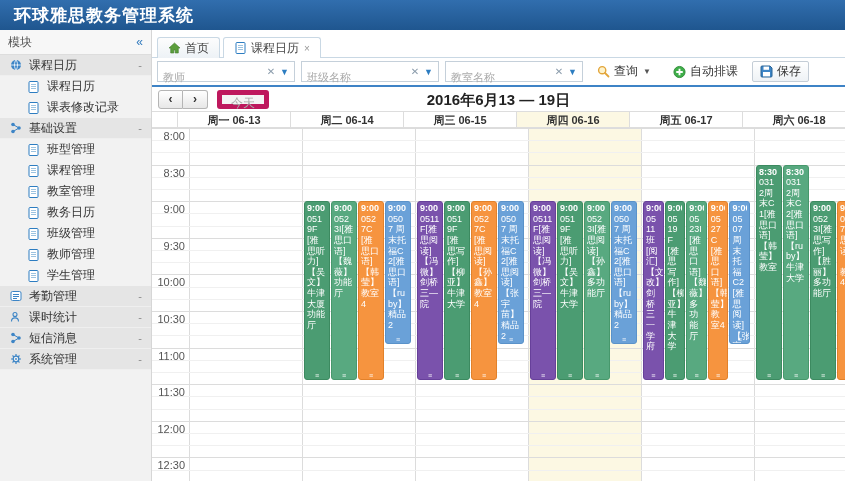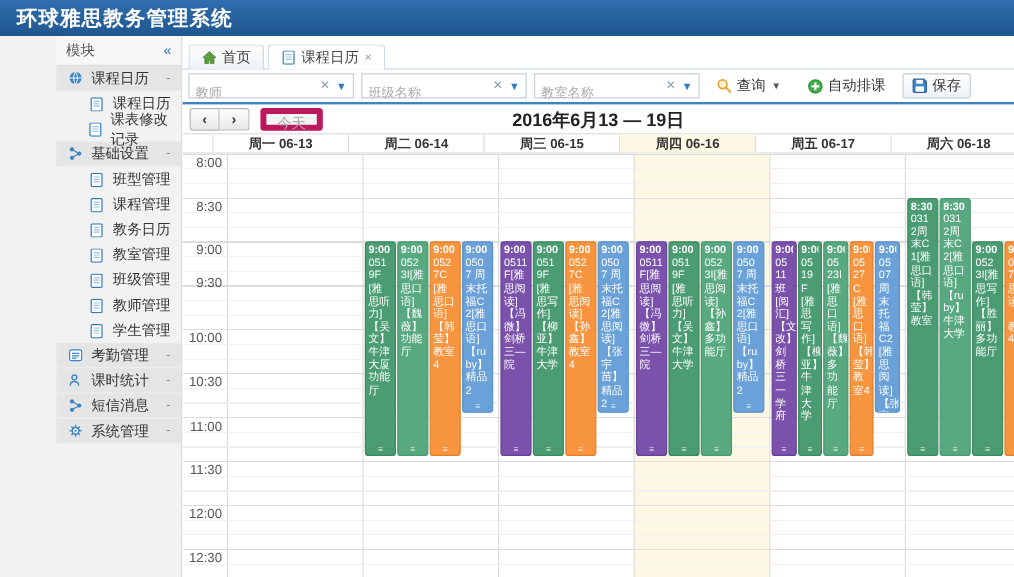--- a/index.html
+++ b/index.html
@@ -5,21 +5,21 @@
   * { margin:0; padding:0; box-sizing:border-box; }
   html,body { width:845px; height:481px; overflow:hidden; }
   body { font-family:"Liberation Sans","DejaVu Sans",sans-serif; font-size:12px; color:#333; background:#fff; }
 
   
   .topbar { height:30px; background:linear-gradient(#316eae,#1f568f); display:flex; align-items:center; padding:0 14px; }
   .topbar .title { color:#fff; font-size:17px; font-weight:bold; letter-spacing:1px; }
 
   
   .layout { display:flex; height:451px; }
-  .sidebar { width:152px; flex:none; background:#f2f2f2; border-right:1px solid #d6d6d6; overflow:hidden;padding-left:47px; }
+  .sidebar { width:152px; flex:none; background:#f2f2f2; border-right:1px solid #d6d6d6; overflow:hidden; }
   .sb-header { height:25px; display:flex; align-items:center; justify-content:space-between; padding:0 8px; background:#f7f7f7; border-bottom:1px solid #ddd; color:#555; }
   .sb-collapse { color:#2f79bd; font-size:12px; cursor:pointer; }
   .sb-group { height:21px; display:flex; align-items:center; background:#e5e5e5; padding:0 9px; border-bottom:1px solid #efefef; color:#333; cursor:pointer; }
   .sb-group .lbl { flex:1; margin-left:7px; }
   .sb-caret { color:#8a8a8a; font-size:11px; }
   .sb-item { height:21px; display:flex; align-items:center; padding-left:27px; color:#333; cursor:pointer; }
   .sb-item .lbl { margin-left:7px; }
   .sb-ico { display:inline-flex; width:13px; justify-content:center; }
 
   .main { flex:1; min-width:0; display:flex; flex-direction:column; overflow:hidden; background:#fff; }
@@ -143,30 +143,30 @@
           </span>
           <span class="lbl">课程管理</span>
         </div>
         <div class="sb-item">
           <span class="sb-ico">
             <svg width="11" height="12" viewBox="0 0 11 12">
               <rect x="1" y="0.5" width="9" height="11" rx="1" fill="#fff" stroke="#2d7dc1"></rect>
               <path d="M3 3.5h5M3 5.5h5M3 7.5h5" stroke="#9cc3e0"></path>
             </svg>
           </span>
+          <span class="lbl">教室管理</span>
+        </div>
+        <div class="sb-item">
+          <span class="sb-ico">
+            <svg width="11" height="12" viewBox="0 0 11 12">
+              <rect x="1" y="0.5" width="9" height="11" rx="1" fill="#fff" stroke="#2d7dc1"></rect>
+              <path d="M3 3.5h5M3 5.5h5M3 7.5h5" stroke="#9cc3e0"></path>
+            </svg>
+          </span>
           <span class="lbl">教务日历</span>
-        </div>
-        <div class="sb-item">
-          <span class="sb-ico">
-            <svg width="11" height="12" viewBox="0 0 11 12">
-              <rect x="1" y="0.5" width="9" height="11" rx="1" fill="#fff" stroke="#2d7dc1"></rect>
-              <path d="M3 3.5h5M3 5.5h5M3 7.5h5" stroke="#9cc3e0"></path>
-            </svg>
-          </span>
-          <span class="lbl">教室管理</span>
         </div>
         <div class="sb-item">
           <span class="sb-ico">
             <svg width="11" height="12" viewBox="0 0 11 12">
               <rect x="1" y="0.5" width="9" height="11" rx="1" fill="#fff" stroke="#2d7dc1"></rect>
               <path d="M3 3.5h5M3 5.5h5M3 7.5h5" stroke="#9cc3e0"></path>
             </svg>
           </span>
           <span class="lbl">班级管理</span>
         </div>
@@ -327,21 +327,21 @@
         <div class="grid-lines"></div>
       <div class="day-col" style="left: 37px;"></div>
           <div class="day-col" style="left: 150px;"></div>
           <div class="day-col" style="left: 263px;"></div>
           <div class="day-col today" style="left: 376px;"></div>
           <div class="day-col" style="left: 489px;"></div>
           <div class="day-col" style="left: 602px;"></div>
           <div class="time-lbl" style="top: 2px;">8:00</div>
           <div class="time-lbl" style="top: 38.6px;">8:30</div>
           <div class="time-lbl" style="top: 75.2px;">9:00</div>
-          <div class="time-lbl" style="top: 102px;">9:30</div>
+          <div class="time-lbl" style="top: 112px;">9:30</div>
           <div class="time-lbl" style="top: 148.4px;">10:00</div>
           <div class="time-lbl" style="top: 185px;">10:30</div>
           <div class="time-lbl" style="top: 221.6px;">11:00</div>
           <div class="time-lbl" style="top: 258.2px;">11:30</div>
           <div class="time-lbl" style="top: 294.8px;">12:00</div>
           <div class="time-lbl" style="top: 331.4px;">12:30</div>
           <div class="event" style="left: 152px; top: 73.2px; width: 26px; height: 179px; background: rgb(75, 156, 114); border-color: rgb(60, 138, 96);">
             <div class="ev-time">9:00 - 11:30</div>
             <div class="ev-text">0519F[雅思听力]【吴文】牛津大厦功能厅</div>
             <div class="ev-handle">≡</div>

